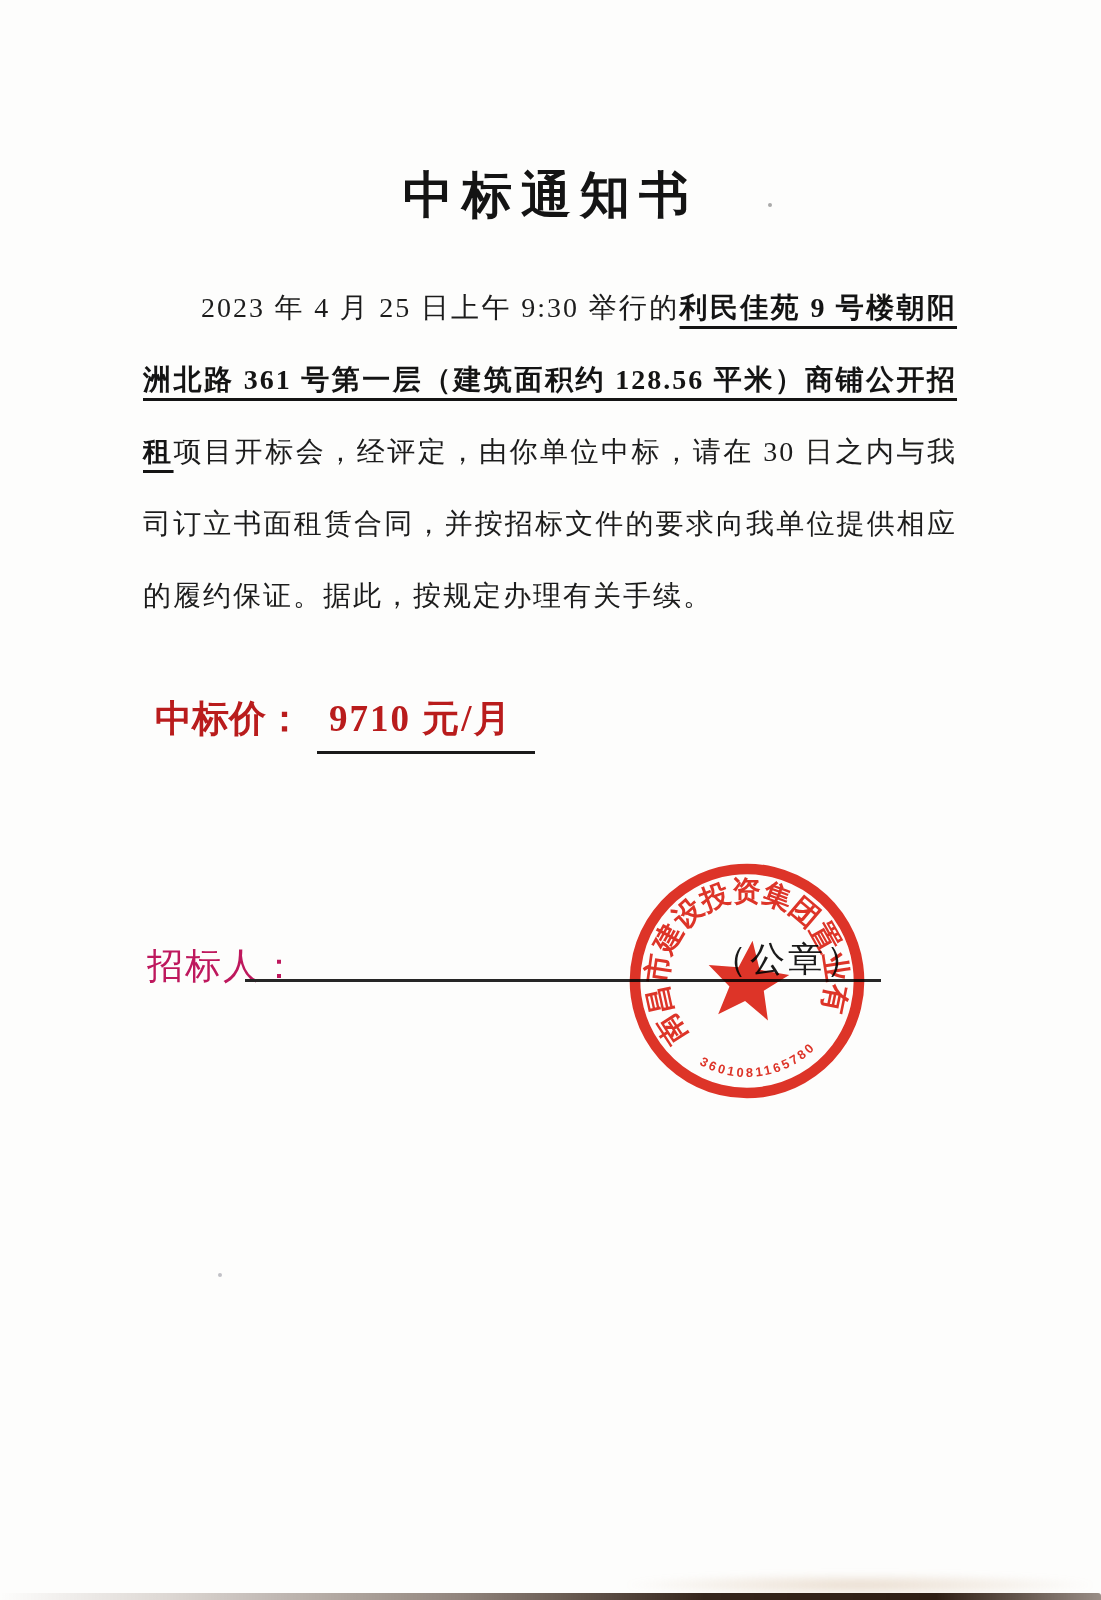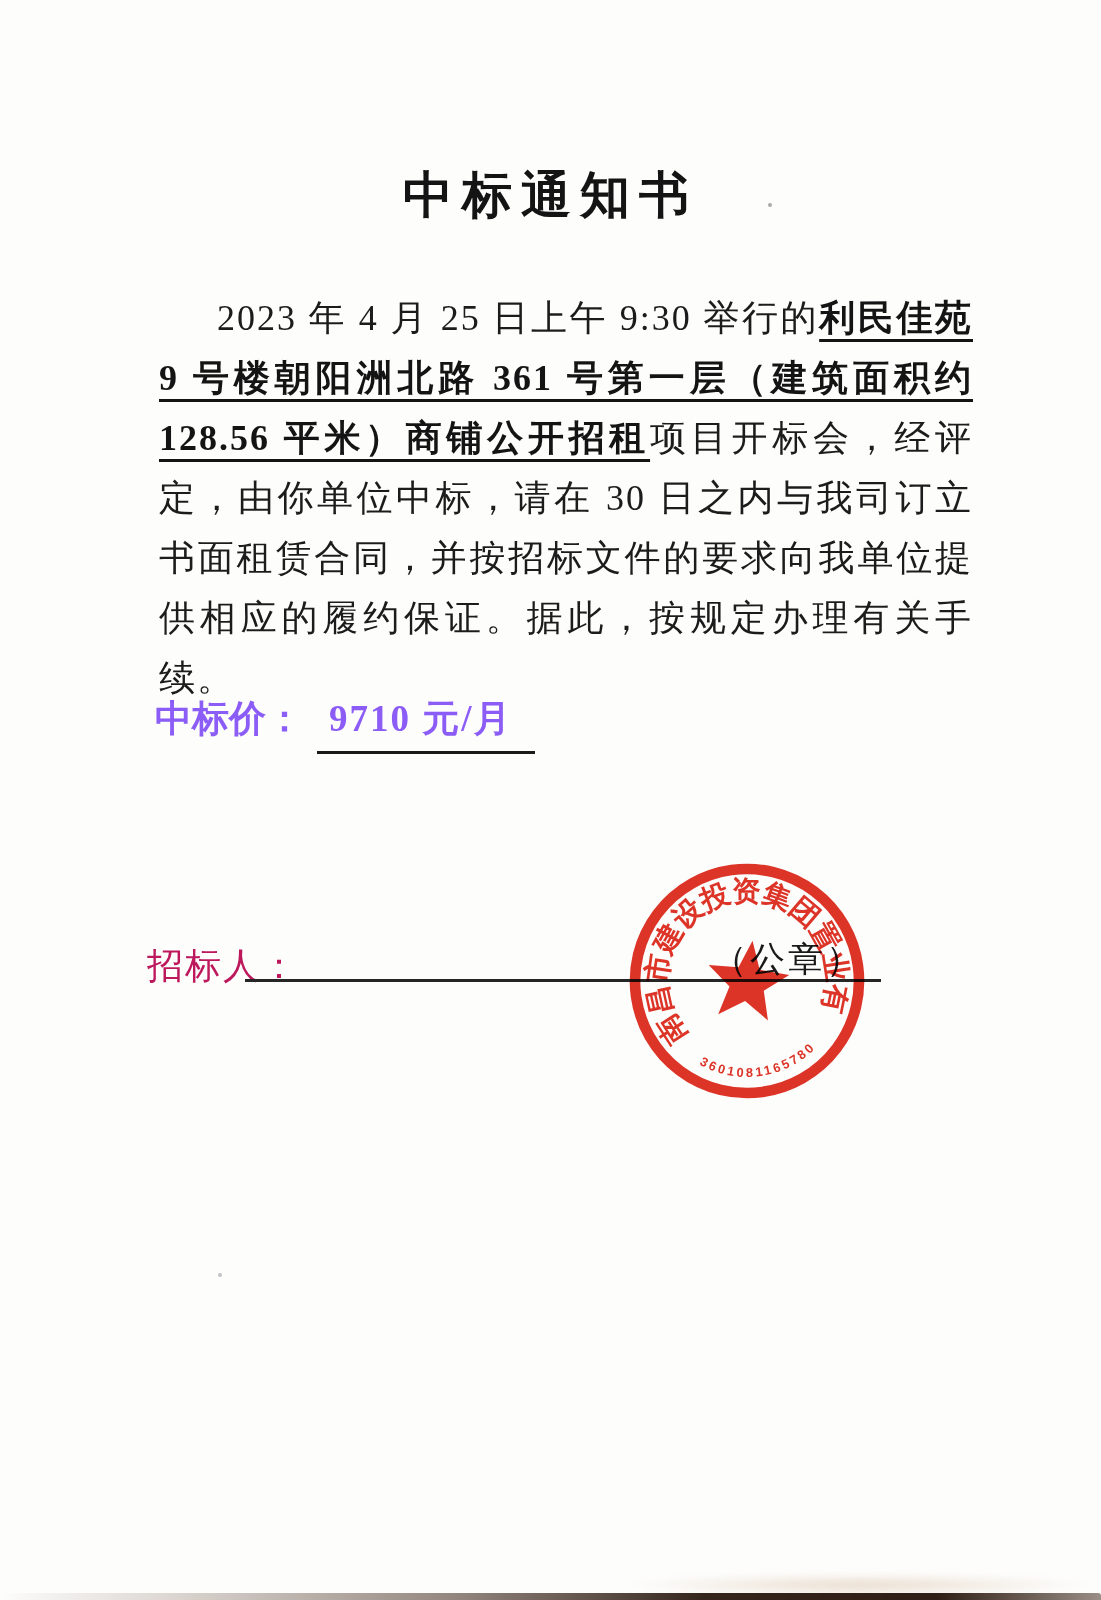--- a/index.html
+++ b/index.html
@@ -43,42 +43,42 @@
   }
   .addr-colon {
     margin-left: 8px;
     font-weight: 700;
   }
   .body-text {
     position: absolute;
     left: 143px;
     top: 272px;
     width: 814px;
-    font-size: 36px;
-    line-height: 60px;
+    font-size: 28px;
+    line-height: 72px;
     letter-spacing: 2px;
     text-align: justify;
     text-indent: 58px;
     color: #1c1c1c;
-    margin: 16px;
+    margin: 0;
   }
   .bold-u {
     font-weight: 700;
     text-decoration: underline;
     text-decoration-thickness: 2.5px;
     text-underline-offset: 9px;
     color: #141414;
   }
   .price-row {
     position: absolute;
     left: 155px;
     top: 694px;
     font-size: 37px;
     font-weight: 700;
-    color: #8b5cf6;
+    color: #b91c1c;
   }
   .price-value {
     display: inline-block;
     border-bottom: 3px solid #1a1a1a;
     padding: 0 22px 7px 12px;
     margin-left: 14px;
     letter-spacing: 2px;
   }
   .bidder-label {
     position: absolute;

